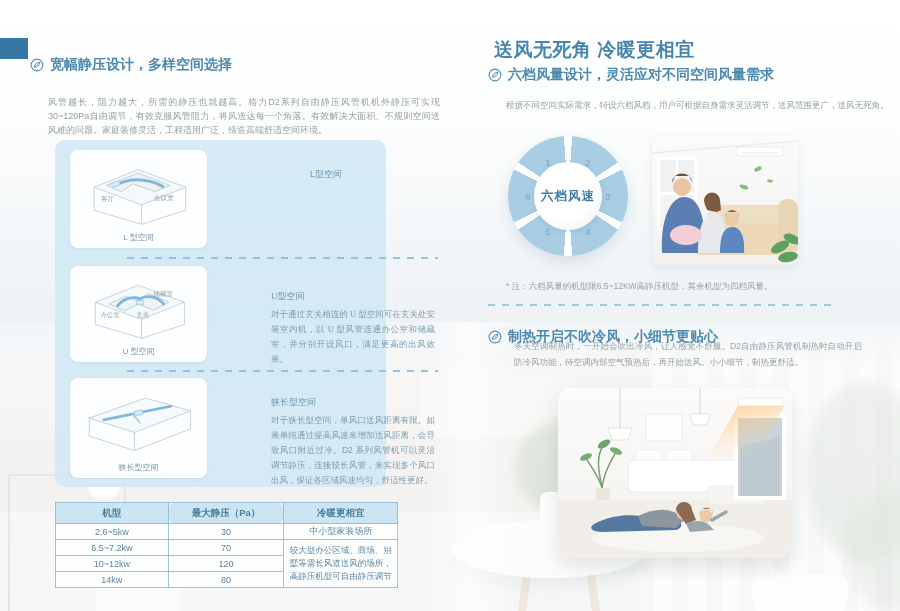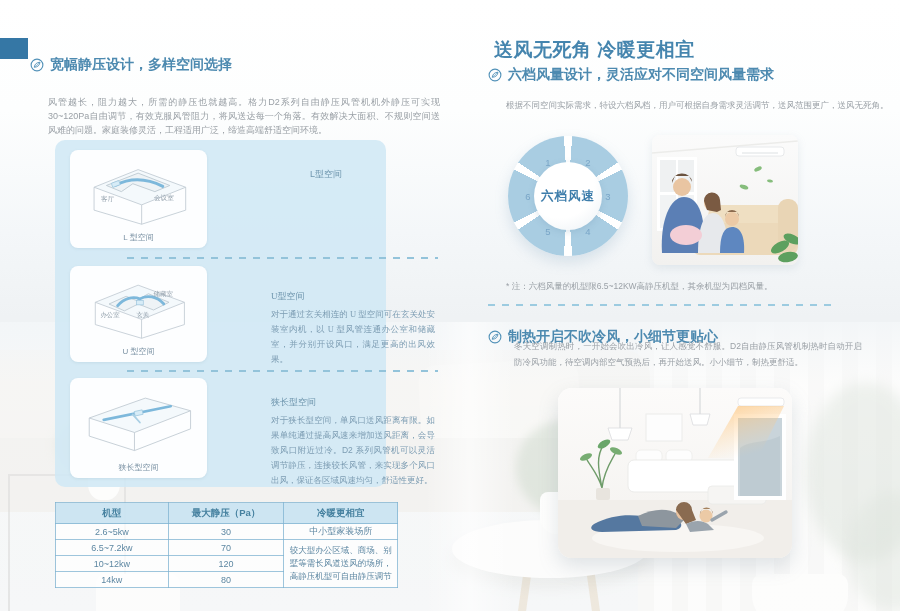--- a/index.html
+++ b/index.html
@@ -185,21 +185,21 @@
     <div class="case-text" style="top:256px;">
       <div class="case-title">狭长型空间</div>
       <div class="case-desc">对于狭长型空间，单风口送风距离有限。如果单纯通过提高风速来增加送风距离，会导致风口附近过冷。D2 系列风管机可以灵活调节静压，连接较长风管，来实现多个风口出风，保证各区域风速均匀，舒适性更好。</div>
     </div>
   </div>
 
   <table class="spec">
     <tbody>
         <tr>
       <th style="width:113px;font-family:Liberation Mono, monospace;">机型</th>
-      <th style="width:116px;">最大静压（Pa）</th>
+      <th style="width:116px;border-radius:8px;">最大静压（Pa）</th>
       <th style="width:114px;">冷暖更相宜</th>
     </tr>
     <tr>
       <td>2.6~5kw</td>
       <td>30</td>
       <td>中小型家装场所</td>
     </tr>
     <tr>
       <td>6.5~7.2kw</td>
       <td>70</td>

